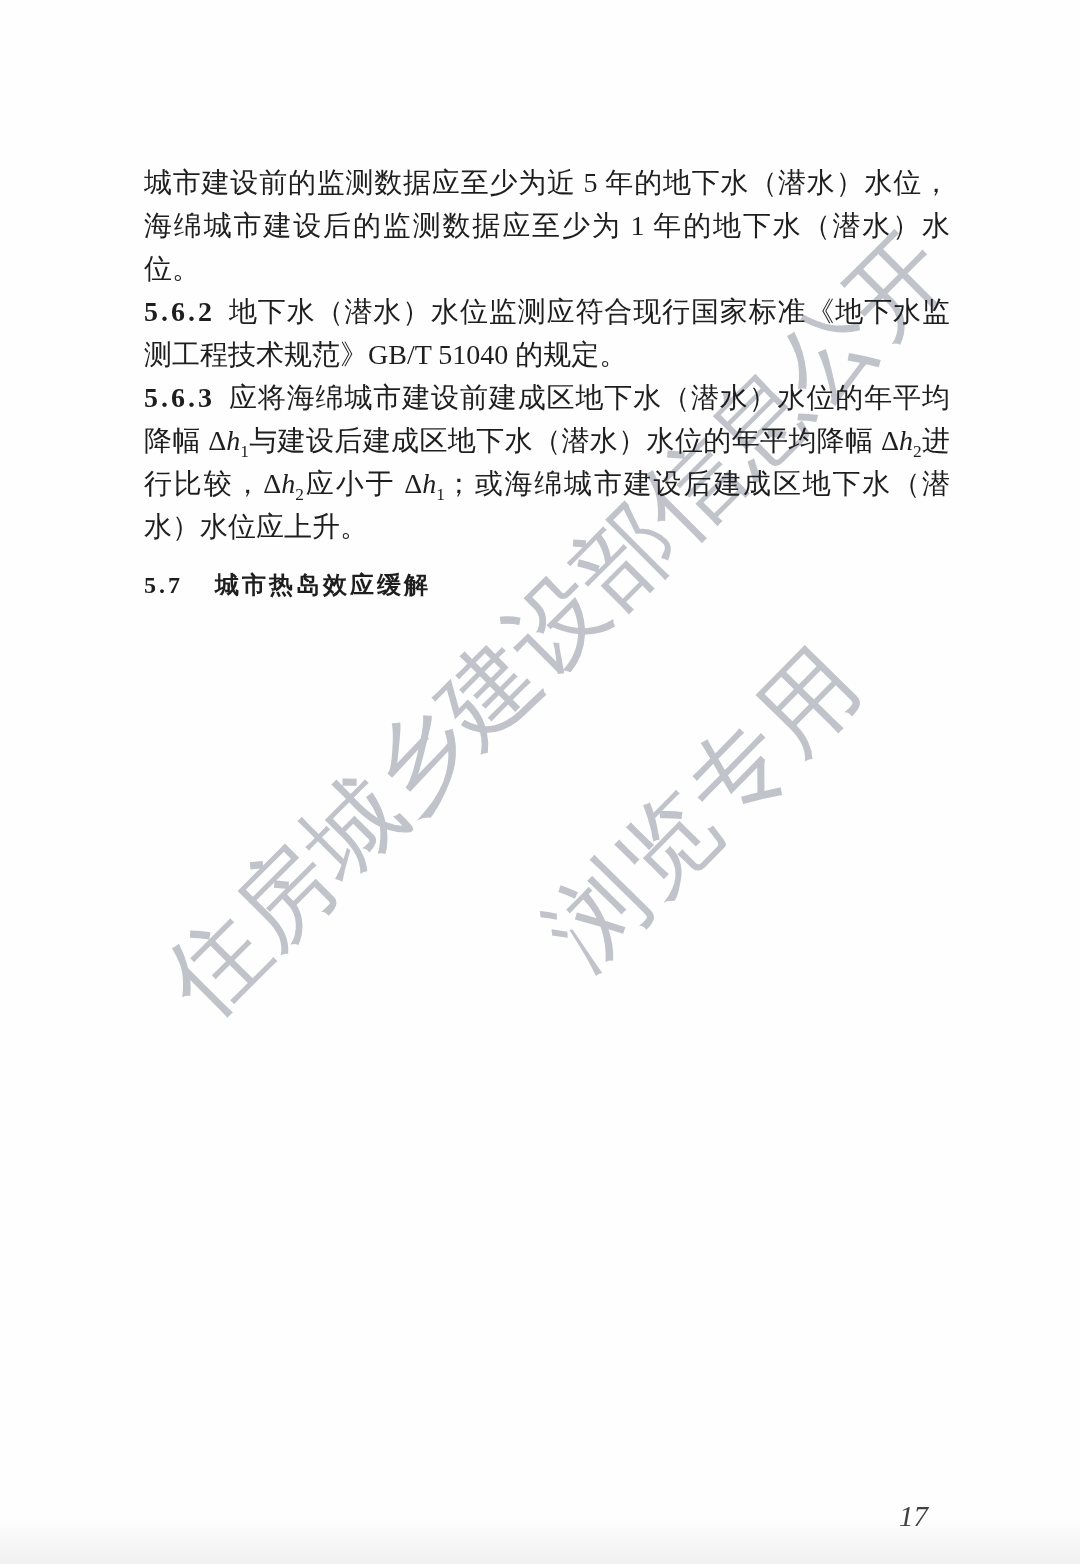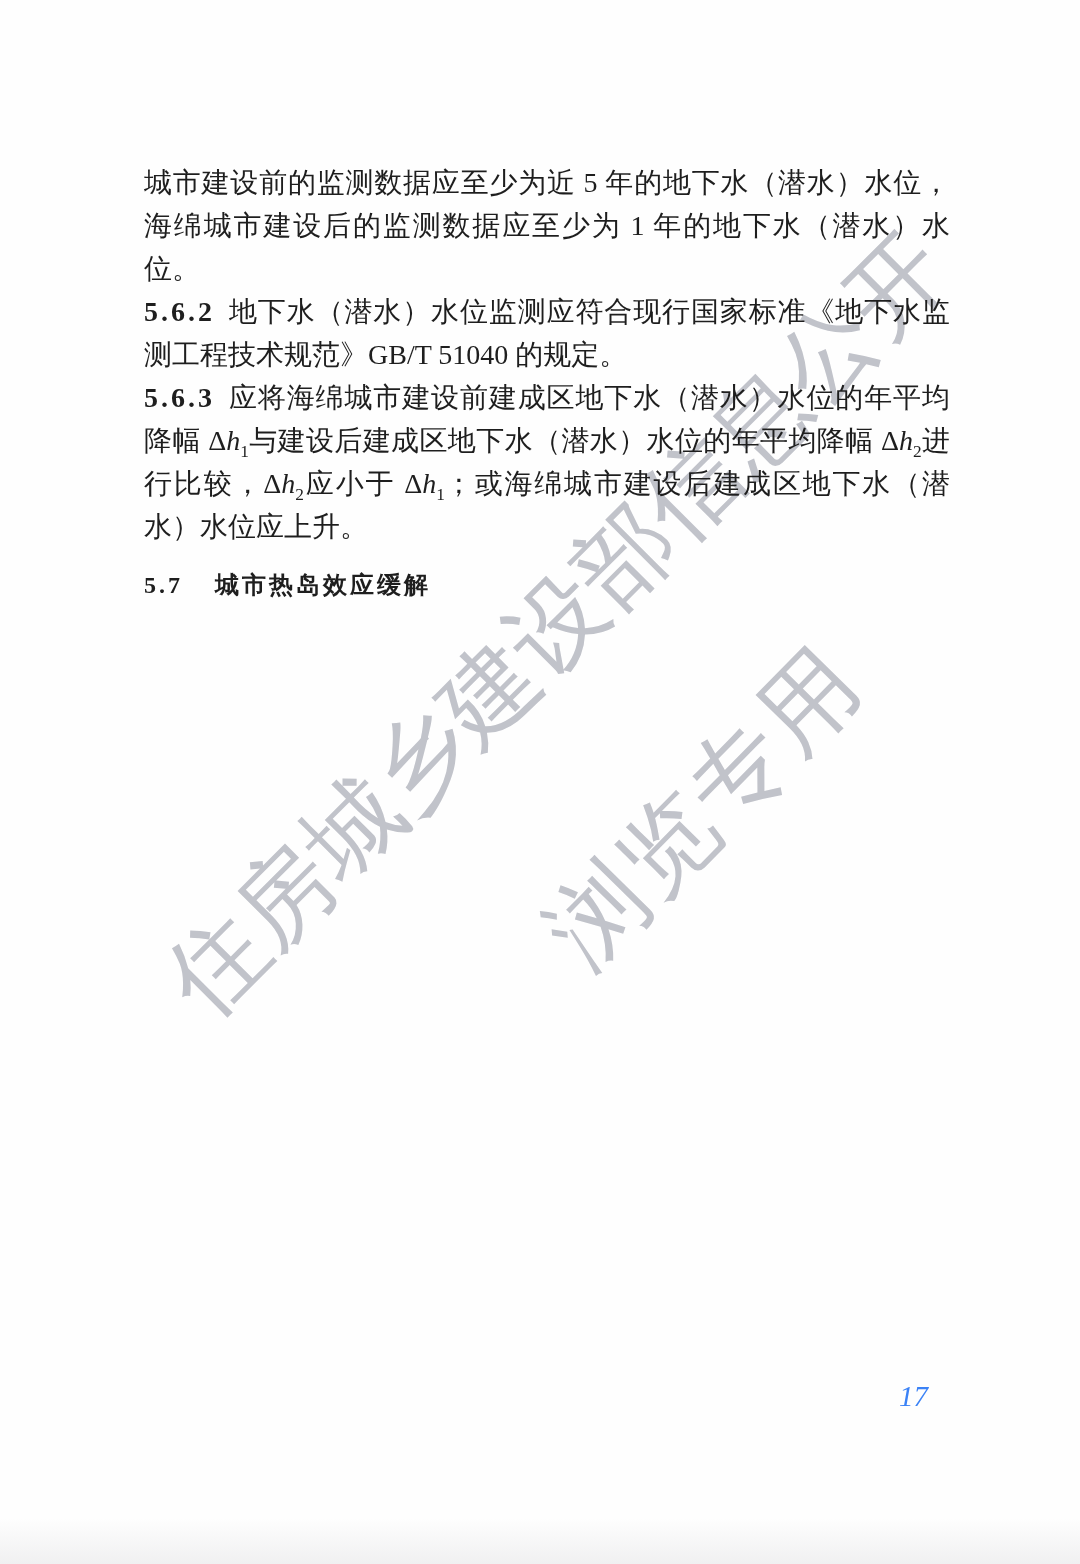--- a/index.html
+++ b/index.html
@@ -62,24 +62,24 @@
     margin-right:32px;
   }
   .heading .htitle {
     font-family:"DejaVu Sans","Liberation Sans",sans-serif;
     letter-spacing:3px;
   }
   .math i { font-style:italic; }
   .math sub { font-size:0.62em; line-height:0; }
   .page-number {
     position:absolute; z-index:2;
-    right:152px; top:1376px;
+    right:152px; top:1496px;
     font-size:29px; line-height:40px;
     font-style:italic;
-    color:#3b82f6;
+    color:#404040;
   }
   
   .page::after {
     content:"";
     position:absolute; left:0; right:0; bottom:0; height:46px;
     background:linear-gradient(180deg, rgba(120,120,125,0) 0%, rgba(120,120,125,0.10) 100%);
     pointer-events:none;
   }
 </style>
 </head>

